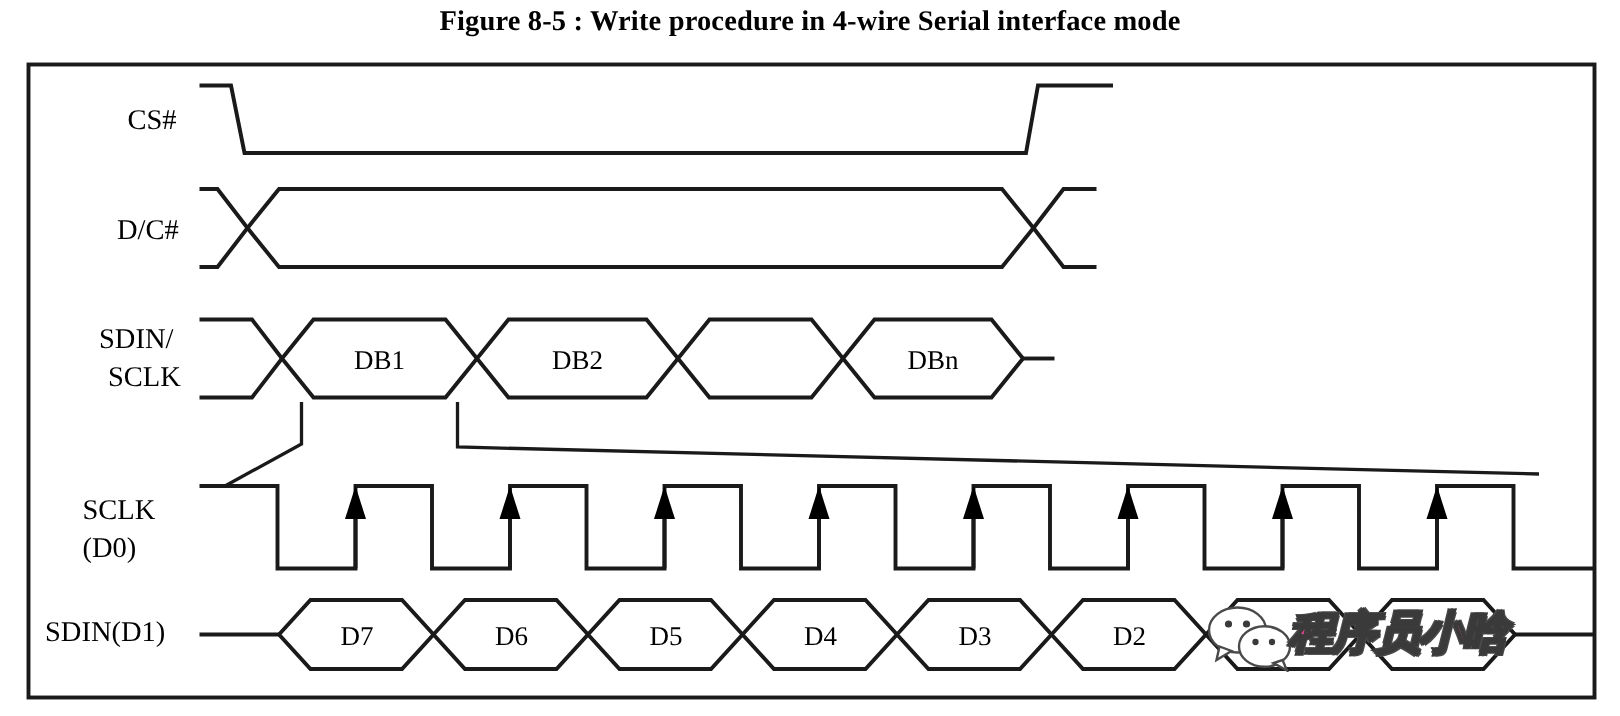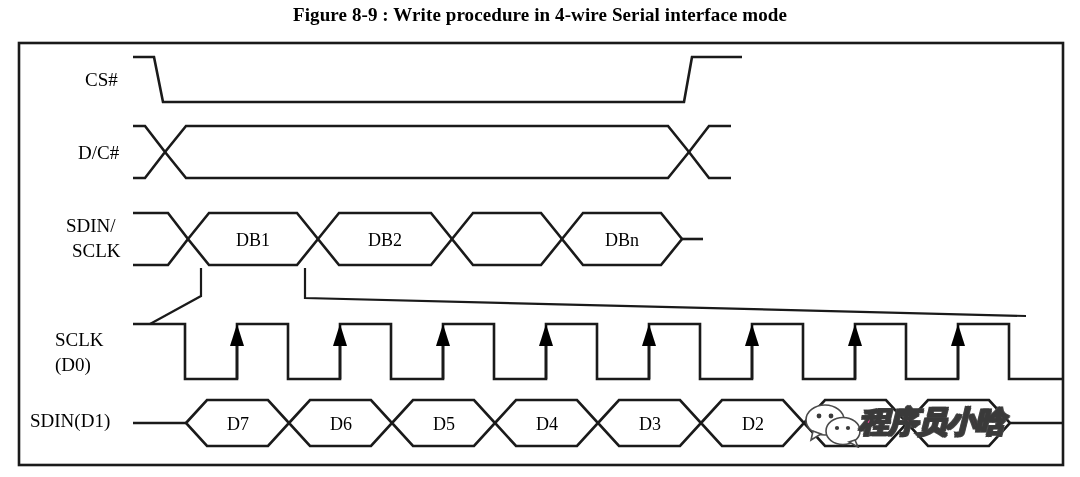--- a/index.html
+++ b/index.html
@@ -104,21 +104,21 @@
     position: absolute;
     left: 8px;
     top: 8px;
   }
 </style>
 </head>
 <body>
 
 <div id="figure-root">
 
-  <div id="figure-title">Figure 8-9 : Write procedure in 4-wire Serial interface mode</div>
+  <div id="figure-title">Figure 8-5 : Write procedure in 4-wire Serial interface mode</div>
 
   <svg id="diagram-svg" width="1080" height="477" viewBox="0 0 1080 477">
 
     <rect class="frame-box" x="19" y="43" width="1044" height="422"></rect>
 
     <g>
       <text class="sig-label" x="85" y="86">CS#</text>
       <path class="wave-line" d="M 133 57 L 154 57 L 163 102 L 684 102 L 692 57 L 742 57"></path>
     </g>
 

